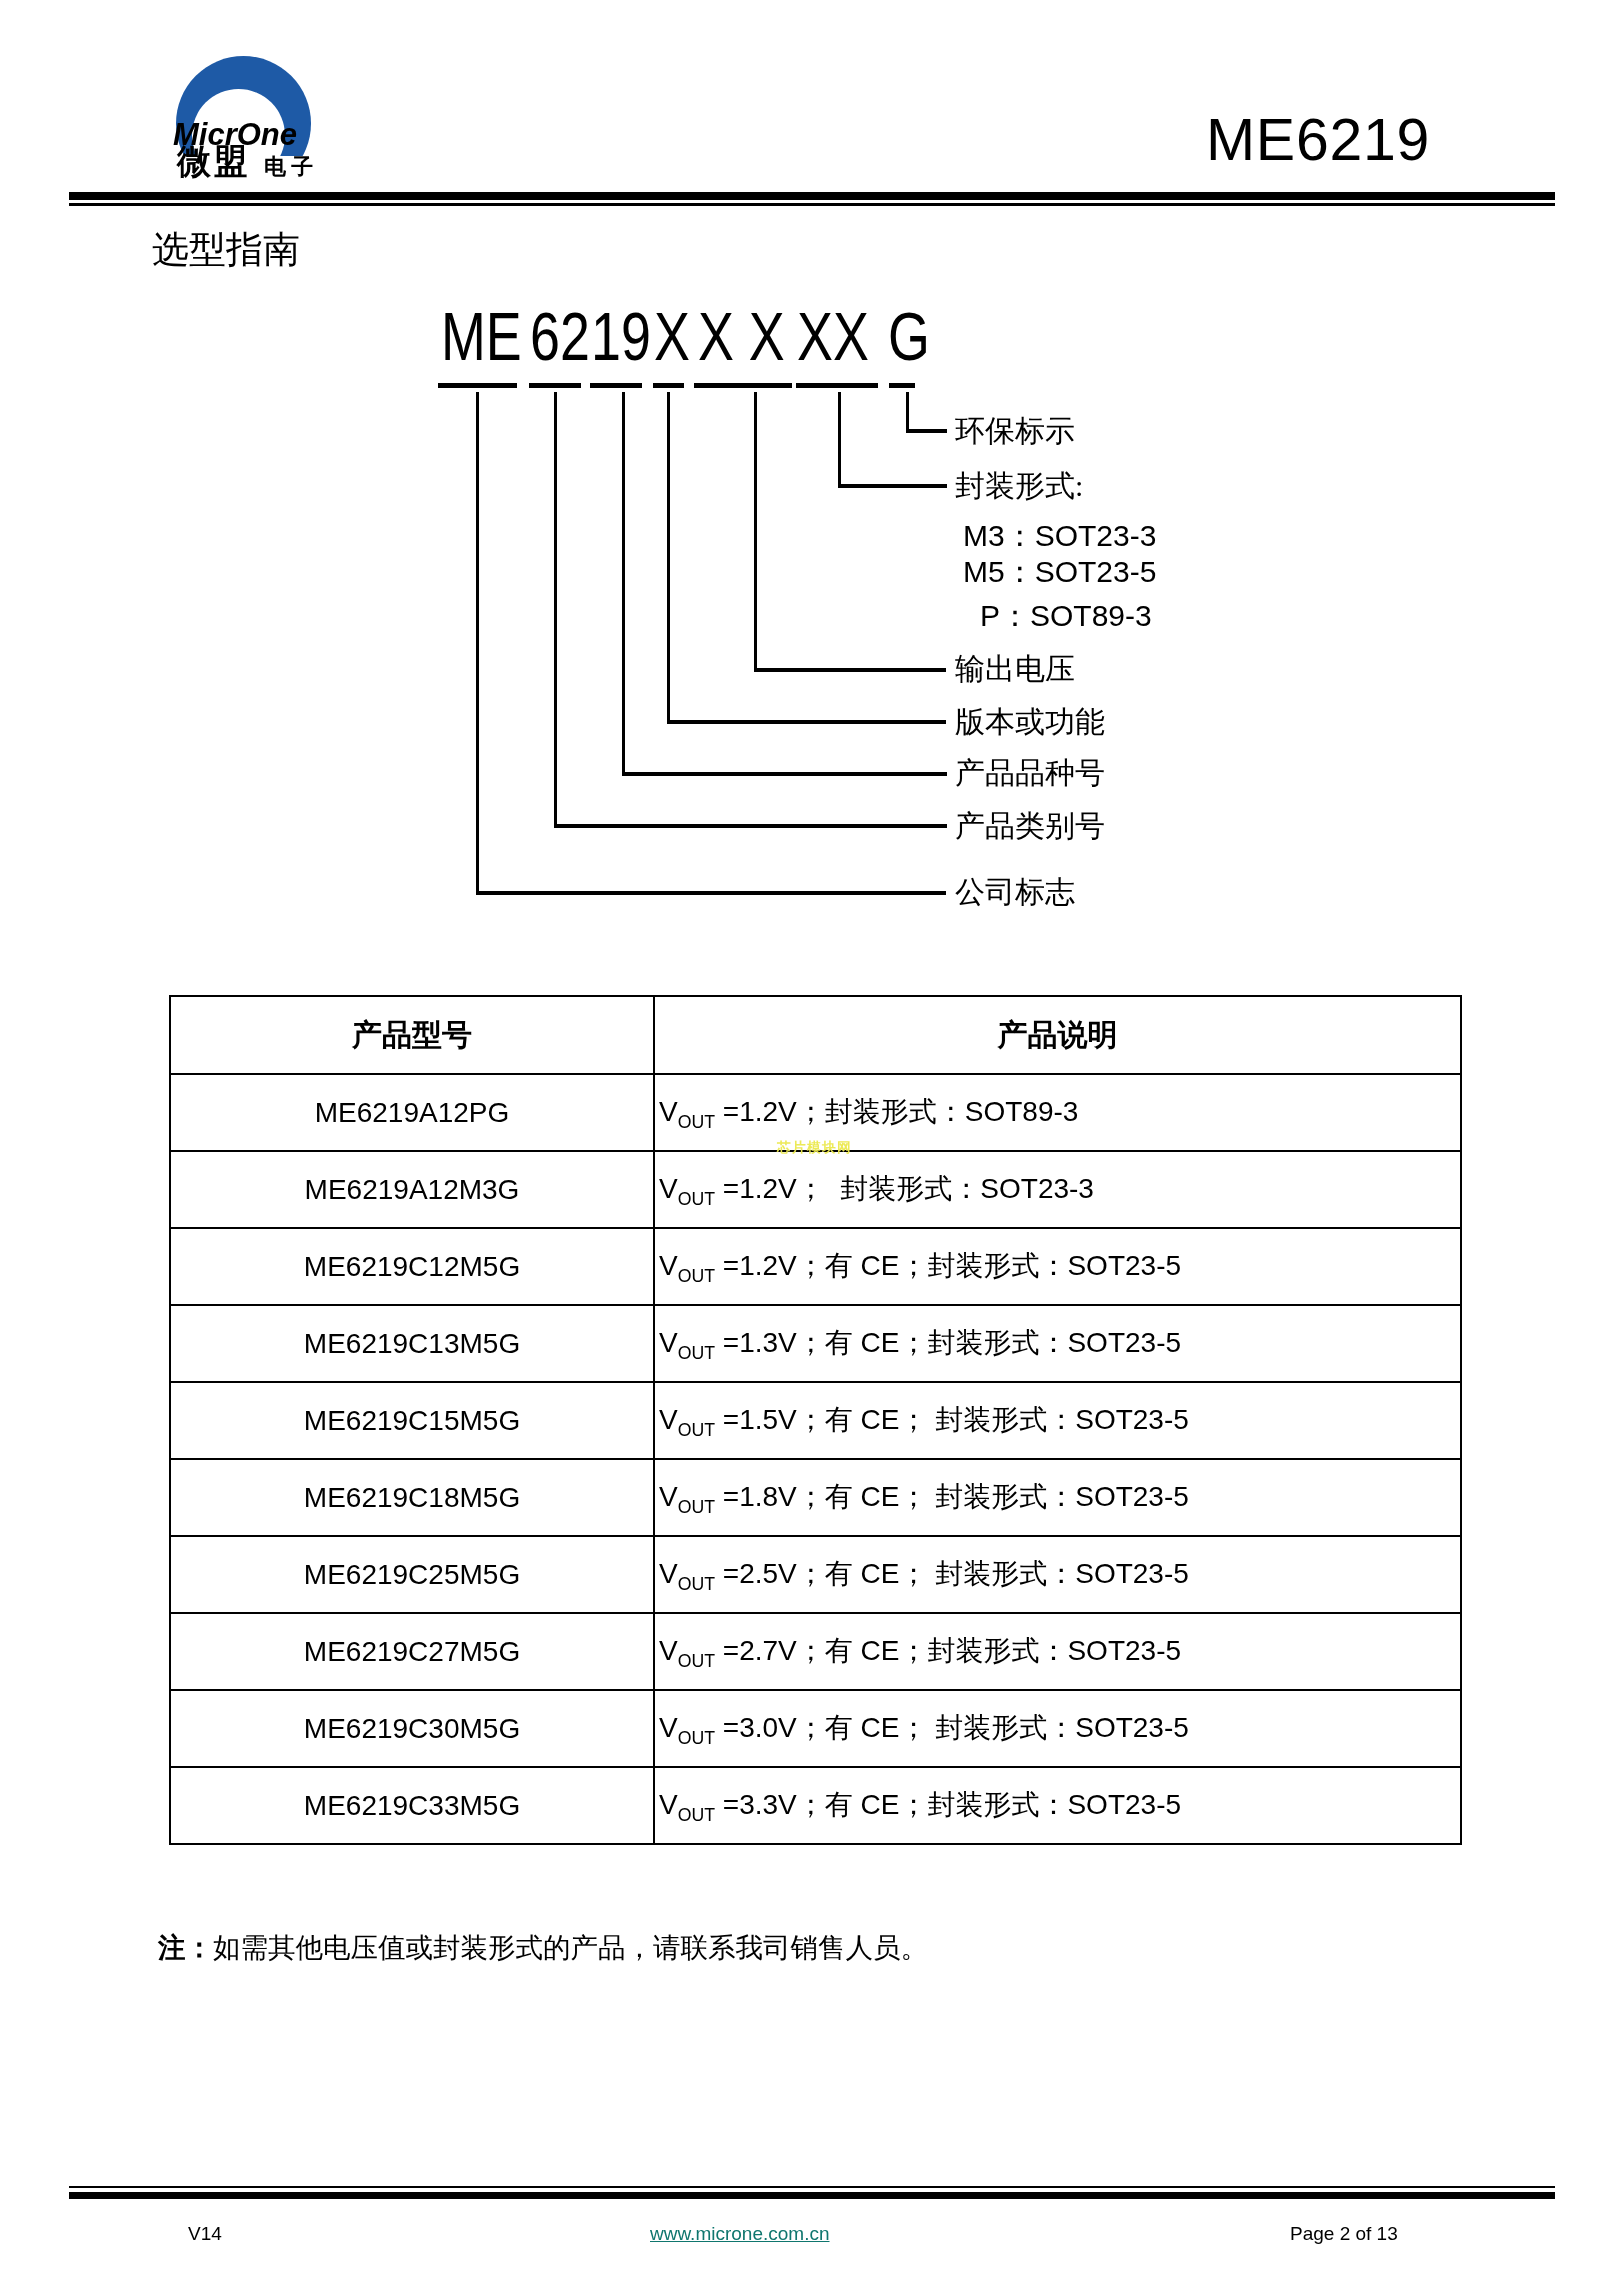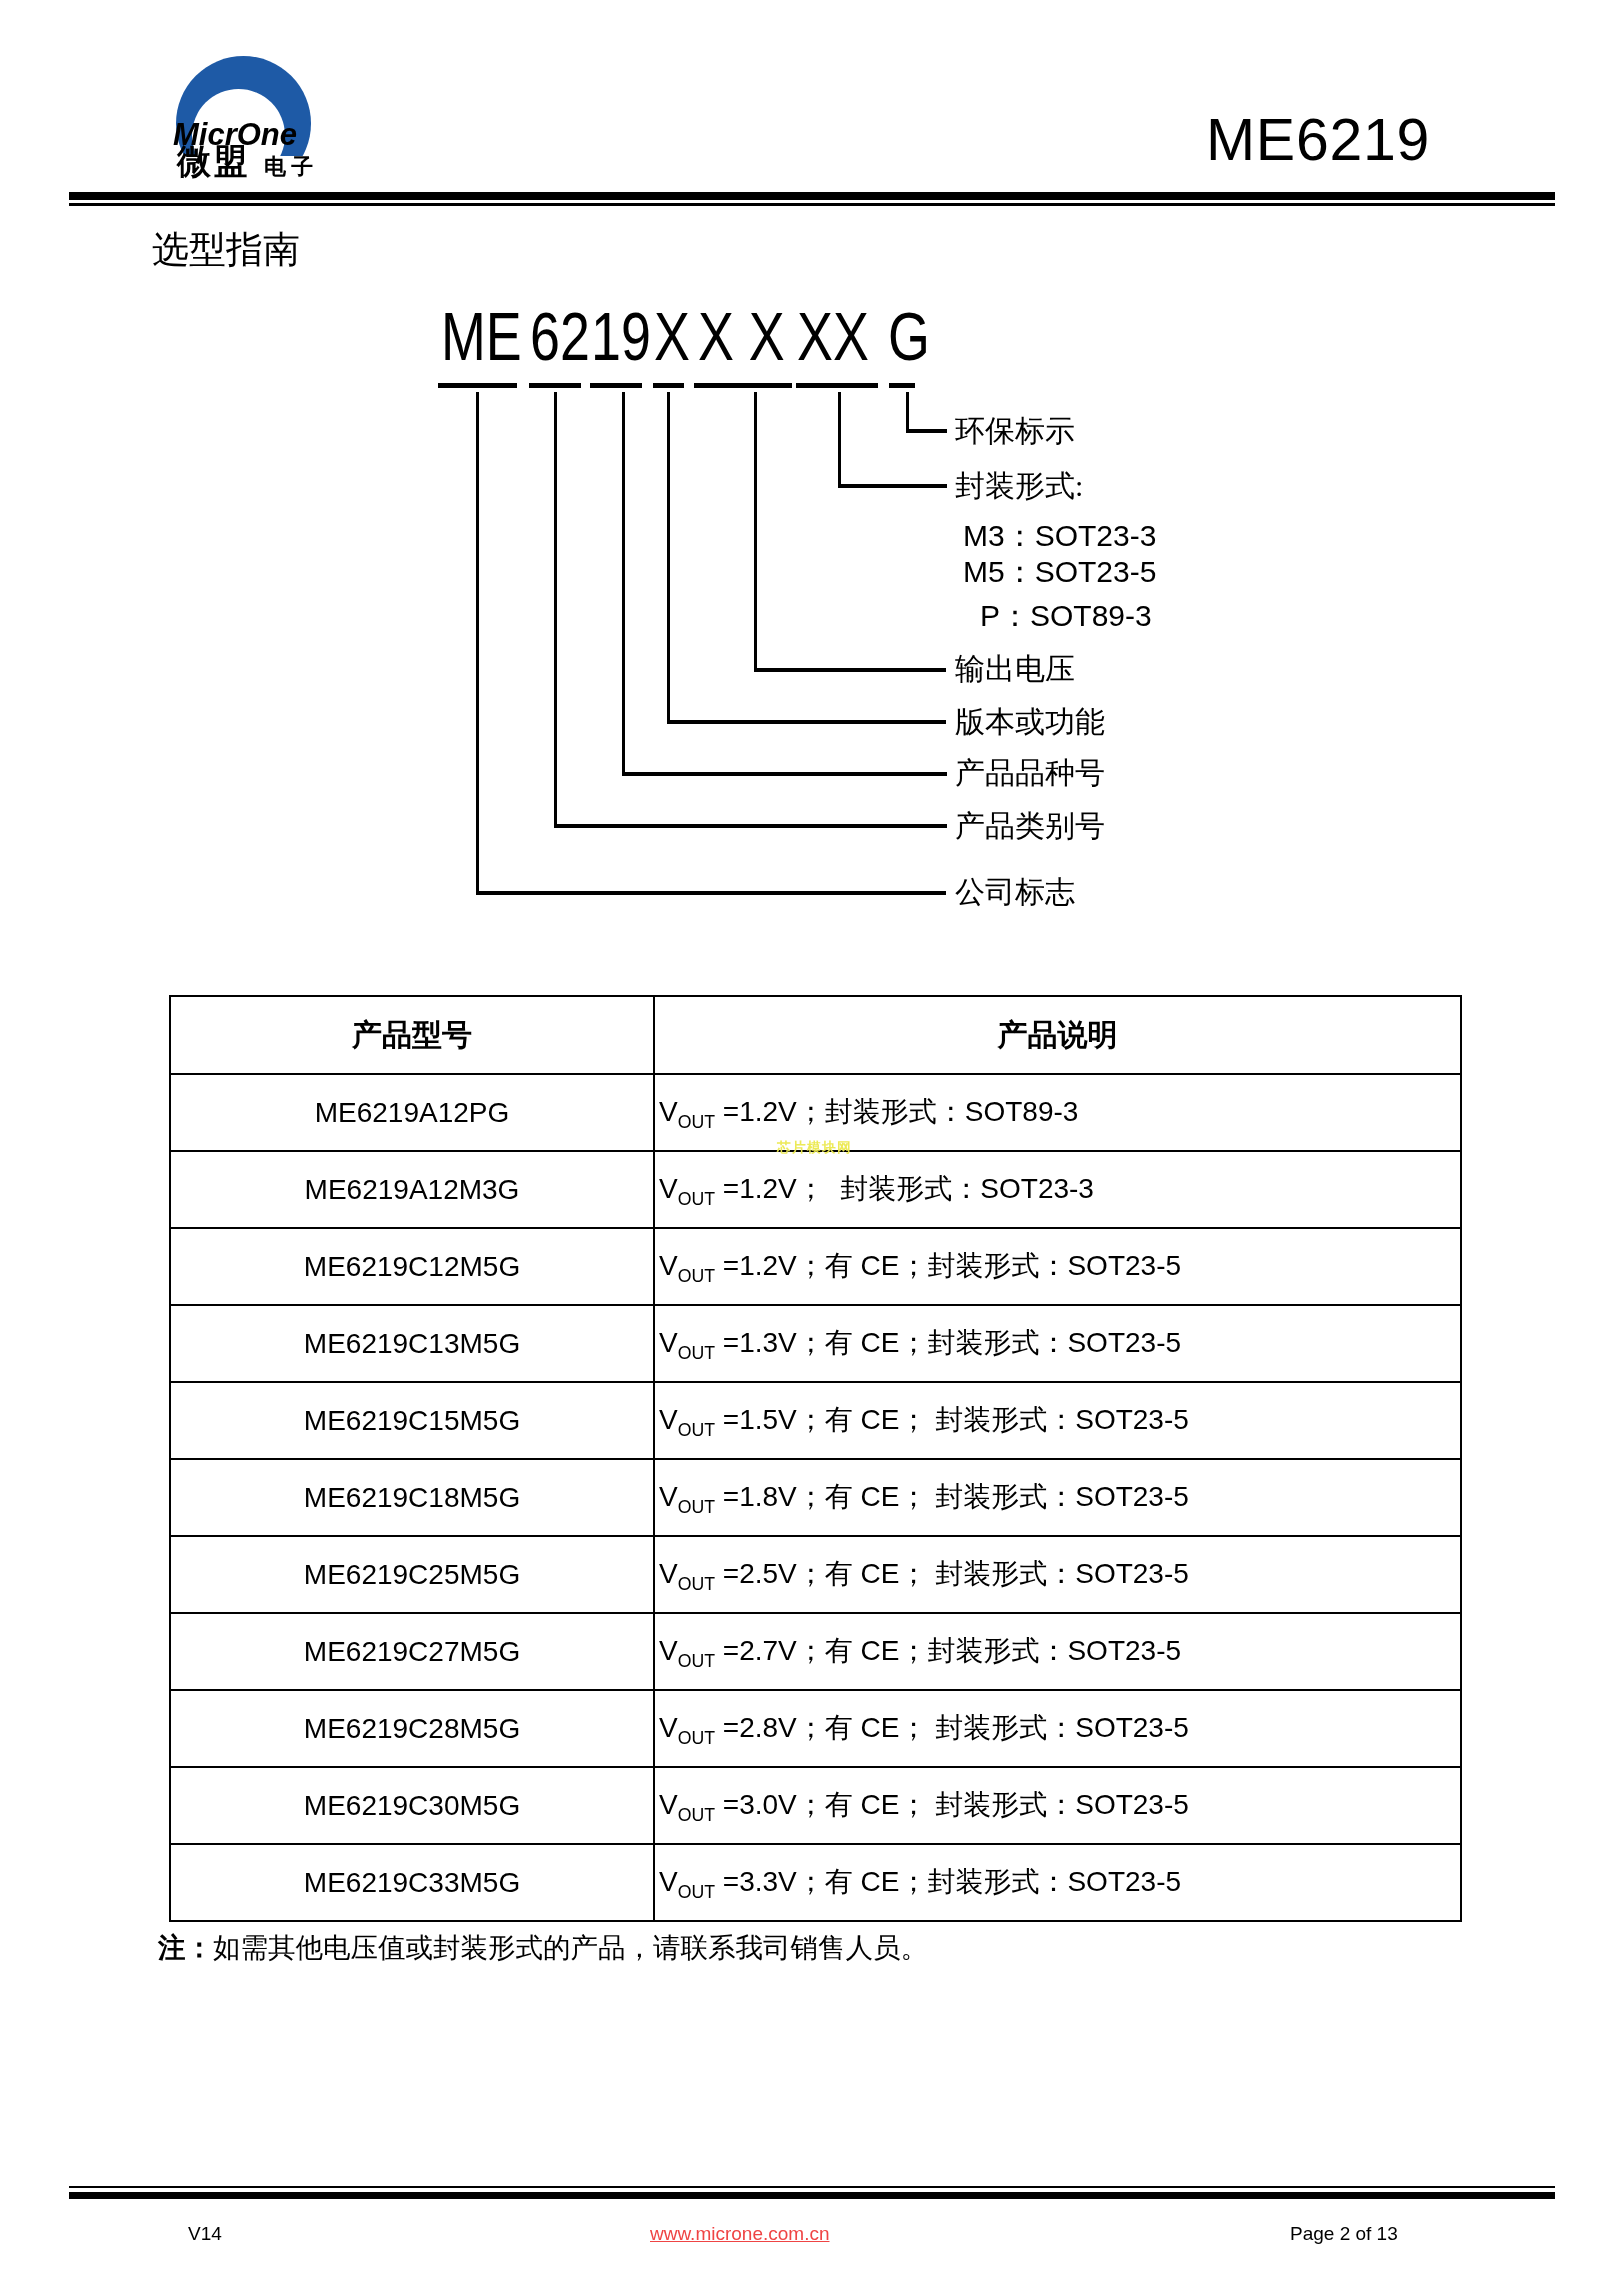--- a/index.html
+++ b/index.html
@@ -39,21 +39,21 @@
   .sel-table .c2{width:805px;text-align:left;padding-left:4px;}
   .vsub{font-size:17.7px;}
   .dtext{white-space:pre-wrap;}
   
   .watermark{position:absolute;left:777px;top:1139px;font-size:13.7px;font-weight:600;
     color:#ece94f;letter-spacing:1.3px;opacity:0.95;white-space:pre;}
   .note{position:absolute;left:158px;top:1930px;font-size:27.5px;
     font-family:"Liberation Serif","DejaVu Serif",serif;white-space:pre;}
   .note b{font-weight:bold;}
   .footer-text{position:absolute;top:2224px;font-size:19px;line-height:1.1;}
-  .footer-link{color:#ef4444;text-decoration:underline;}
+  .footer-link{color:#0f766e;text-decoration:underline;}
 </style>
 </head>
 <body>
 
 <div class="page">
 
   <div class="logo-clip">
     <div class="logo-blue"></div>
     <div class="logo-white"></div>
   </div>
@@ -146,24 +146,20 @@
       </tr>
       <tr>
         <td class="c1">ME6219C25M5G</td>
         <td class="c2"><span>V</span><sub class="vsub">OUT</sub><span class="dtext"> =2.5V；有 CE； 封装形式：SOT23-5</span></td>
       </tr>
       <tr>
         <td class="c1">ME6219C27M5G</td>
         <td class="c2"><span>V</span><sub class="vsub">OUT</sub><span class="dtext"> =2.7V；有 CE；封装形式：SOT23-5</span></td>
       </tr>
       <tr>
-        <td class="c1">ME6219C28M5G</td>
-        <td class="c2"><span>V</span><sub class="vsub">OUT</sub><span class="dtext"> =2.8V；有 CE； 封装形式：SOT23-5</span></td>
-      </tr>
-      <tr>
         <td class="c1">ME6219C30M5G</td>
         <td class="c2"><span>V</span><sub class="vsub">OUT</sub><span class="dtext"> =3.0V；有 CE； 封装形式：SOT23-5</span></td>
       </tr>
       <tr>
         <td class="c1">ME6219C33M5G</td>
         <td class="c2"><span>V</span><sub class="vsub">OUT</sub><span class="dtext"> =3.3V；有 CE；封装形式：SOT23-5</span></td>
       </tr>
     </tbody>
   </table>
 

